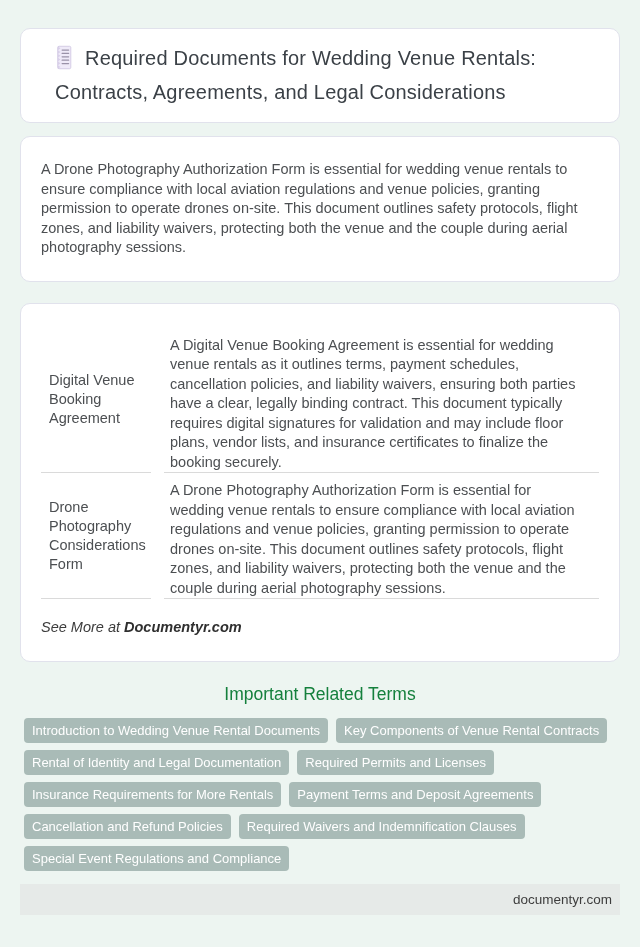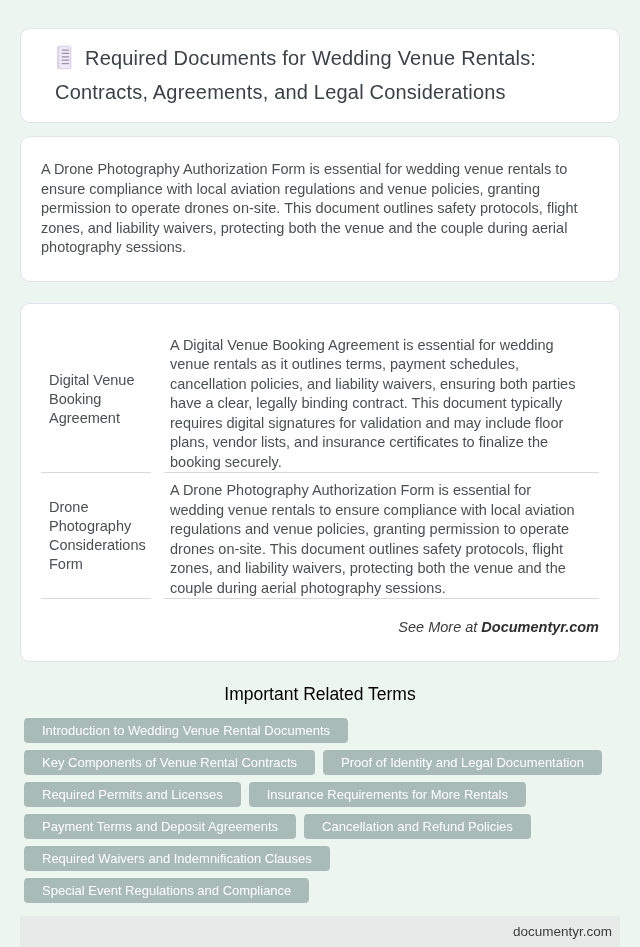--- a/index.html
+++ b/index.html
@@ -72,48 +72,48 @@
     color: #4c4f52;
   }
   .doc-table .desc {
     padding: 8px 10px 0 6px;
     font-size: 14.5px;
     line-height: 19.5px;
     color: #4c4f52;
   }
   .see-more {
     margin-top: 20px;
-    text-align: right;
+    text-align: left;
     font-style: italic;
     font-size: 14.5px;
     color: #3d3d3d;
   }
   .see-more strong { color: #2f2f2f; }
 
   
   .related-heading {
     margin: 22px 0 13px 0;
     text-align: center;
     font-size: 17.5px;
     font-weight: 400;
-    color: #000000;
+    color: #15803d;
   }
   .tags {
     display: flex;
     flex-wrap: wrap;
     gap: 7px 8px;
     padding: 0 4px;
   }
   .tag {
     display: inline-block;
     background: #a9bbb7;
     color: #ffffff;
     font-size: 13px;
     line-height: 15px;
-    padding: 5px 18px;
+    padding: 5px 8px;
     border-radius: 4px;
     white-space: nowrap;
     cursor: pointer;
   }
 
   
   .footer {
     margin-top: 13px;
     height: 31px;
     background: #e6eae8;
@@ -156,21 +156,21 @@
       <div class="cell desc">A Drone Photography Authorization Form is essential for wedding venue rentals to ensure compliance with local aviation regulations and venue policies, granting permission to operate drones on-site. This document outlines safety protocols, flight zones, and liability waivers, protecting both the venue and the couple during aerial photography sessions.</div>
     </div>
     <p class="see-more"><span>See More at </span><strong>Documentyr.com</strong></p>
   </section>
 
   <h2 class="related-heading">Important Related Terms</h2>
 
   <div class="tags">
     <span class="tag">Introduction to Wedding Venue Rental Documents</span>
     <span class="tag">Key Components of Venue Rental Contracts</span>
-    <span class="tag">Proof of Identity and Legal Documentation</span>
+    <span class="tag">Rental of Identity and Legal Documentation</span>
     <span class="tag">Required Permits and Licenses</span>
     <span class="tag">Insurance Requirements for More Rentals</span>
     <span class="tag">Payment Terms and Deposit Agreements</span>
     <span class="tag">Cancellation and Refund Policies</span>
     <span class="tag">Required Waivers and Indemnification Clauses</span>
     <span class="tag">Special Event Regulations and Compliance</span>
   </div>
 
   <footer class="footer">
     <span>documentyr.com</span>

